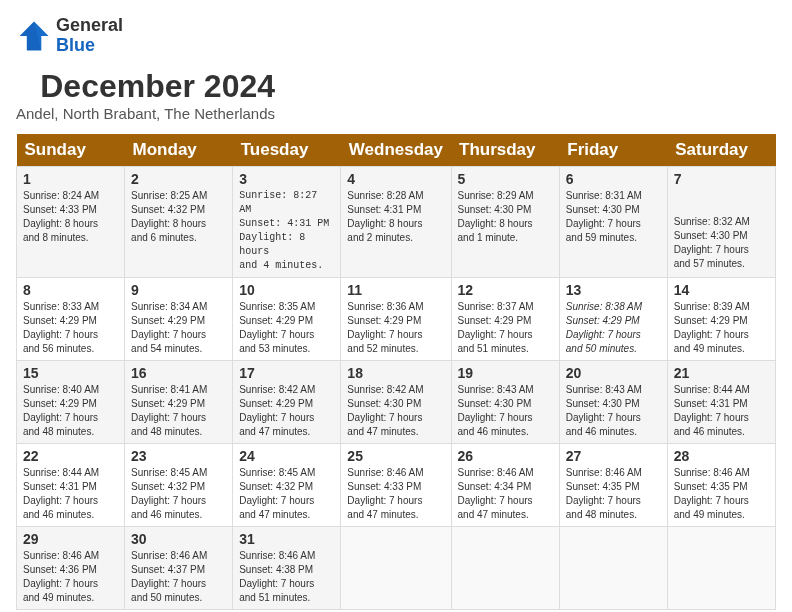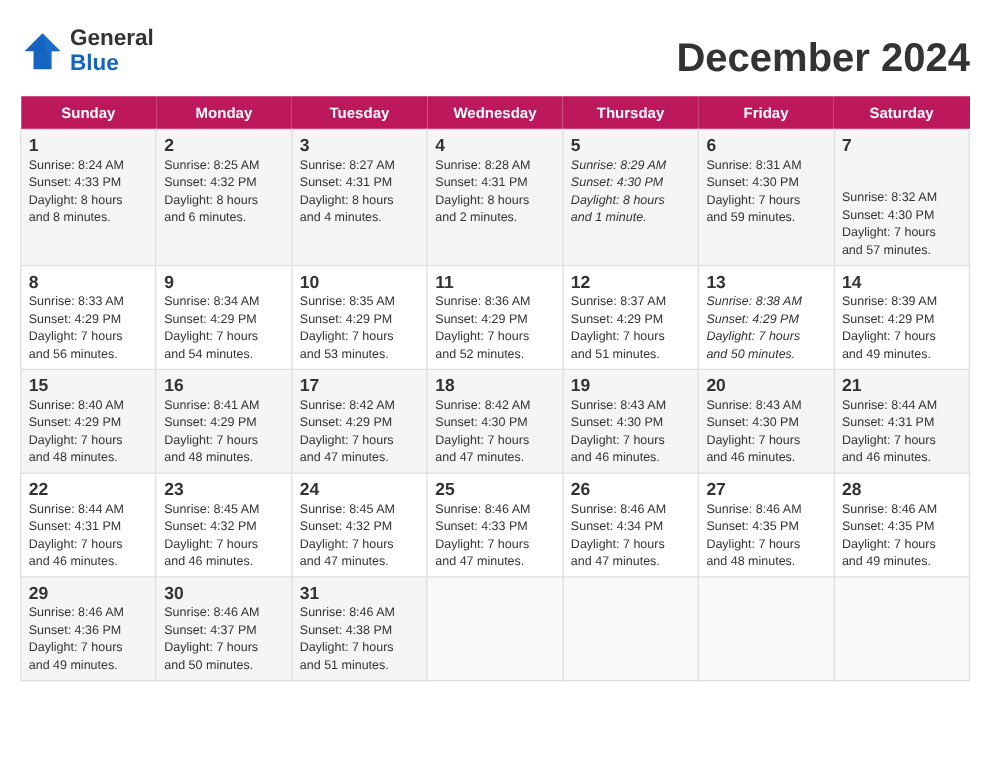--- a/index.html
+++ b/index.html
@@ -6,22 +6,23 @@
     body {
       font-family: Arial, sans-serif;
       background: #fff;
       width: 792px;
       min-height: 612px;
       padding: 16px;
     }
     .header {
       display: flex;
       justify-content: space-between;
-      align-items: center;
+      align-items: flex-start;
       margin-bottom: 12px;
+      flex-direction: column;
     }
     .logo {
       display: flex;
       align-items: center;
       gap: 4px;
     }
     .logo-text {
       font-size: 18px;
       font-weight: bold;
       line-height: 1.1;
@@ -44,25 +45,25 @@
     }
     .location {
       font-size: 15px;
       color: #555;
     }
     table {
       width: 100%;
       border-collapse: collapse;
     }
     th {
-      background-color: #be185d;
+      background-color: #a16207;
       color: white;
-      text-align: center;
+      text-align: left;
       padding: 6px 8px;
-      font-size: 12px;
+      font-size: 17px;
       font-weight: bold;
     }
     td {
       vertical-align: top;
       padding: 4px 6px;
       border: 1px solid #ddd;
       width: calc(100% / 7);
       font-size: 11px;
       color: #333;
       background: #fff;
@@ -95,20 +96,21 @@
       <polygon points="20,4 36,20 28,20 28,36 12,36 12,20 4,20" fill="#1565c0"></polygon>
       <polygon points="20,4 36,20 28,20 28,36" fill="#1976d2" opacity="0.5"></polygon>
     </svg>
     <div class="logo-text">
       <span class="general">General</span>
       <span class="blue">Blue</span>
     </div>
   </div>
   <div class="title-area">
     <div class="month-title">December 2024</div>
+    <div class="location">Andel, North Brabant, The Netherlands</div>
   </div>
 </div>
 
 <table>
   <thead>
     <tr>
         <th>Sunday</th>
         <th>Monday</th>
         <th>Tuesday</th>
         <th>Wednesday</th>
@@ -128,35 +130,35 @@
         </td>
         <td>
           <span class="day-num">2</span>
           <div class="day-info" style="white-space: pre-line;">Sunrise: 8:25 AM
 Sunset: 4:32 PM
 Daylight: 8 hours
 and 6 minutes.</div>
         </td>
         <td>
           <span class="day-num">3</span>
-          <div class="day-info" style="white-space: pre-line;">Sunrise: 8:27 AM
+          <div class="day-info" style="white-space: pre-line; font-family: Liberation Mono, monospace;">Sunrise: 8:27 AM
 Sunset: 4:31 PM
 Daylight: 8 hours
 and 4 minutes.</div>
         </td>
         <td>
           <span class="day-num">4</span>
           <div class="day-info" style="white-space: pre-line;">Sunrise: 8:28 AM
 Sunset: 4:31 PM
 Daylight: 8 hours
 and 2 minutes.</div>
         </td>
         <td>
           <span class="day-num">5</span>
-          <div class="day-info" style="white-space: pre-line; font-style: italic;">Sunrise: 8:29 AM
+          <div class="day-info" style="white-space: pre-line;">Sunrise: 8:29 AM
 Sunset: 4:30 PM
 Daylight: 8 hours
 and 1 minute.</div>
         </td>
         <td>
           <span class="day-num">6</span>
           <div class="day-info" style="white-space: pre-line;">Sunrise: 8:31 AM
 Sunset: 4:30 PM
 Daylight: 7 hours
 and 59 minutes.</div>

